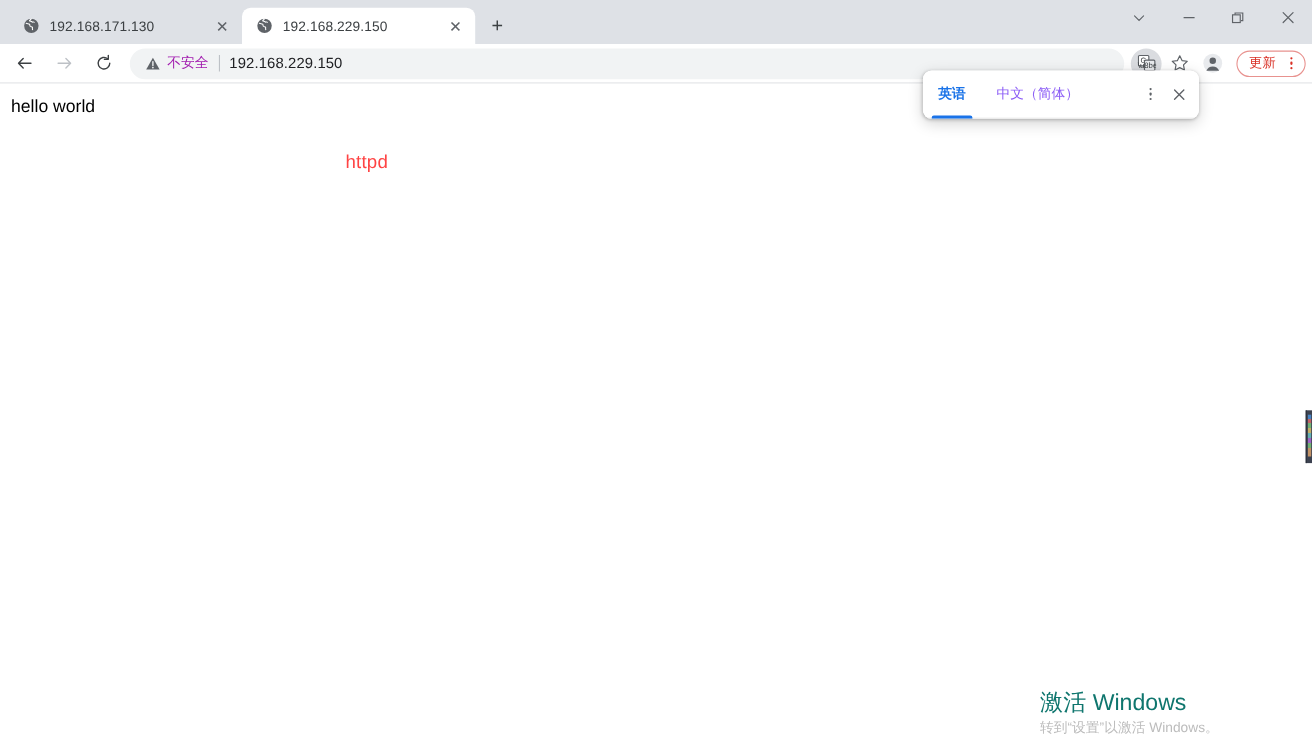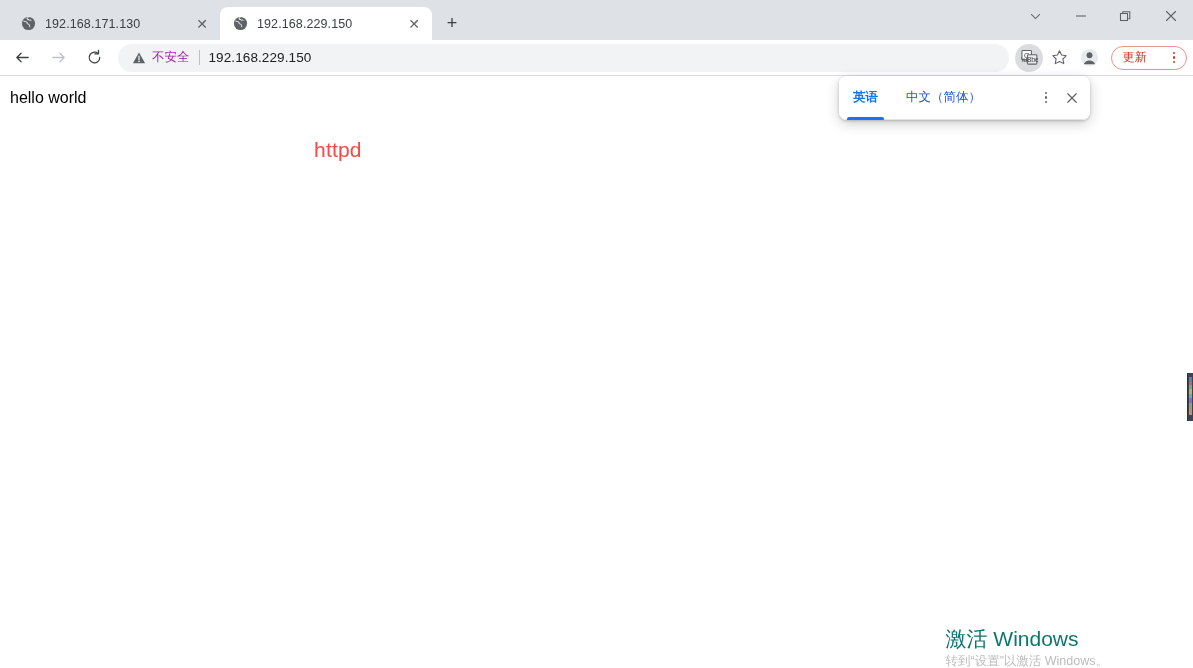--- a/index.html
+++ b/index.html
@@ -169,21 +169,21 @@
   .action-btn.highlighted { background: #dadce0; }
 
   .update-pill {
     display: flex;
     align-items: center;
     height: 24px;
     border: 1px solid #e8928f;
     border-radius: 12px;
     padding: 0 4px 0 10px;
     margin-left: 6px;
-    gap: 19px;
+    gap: 6px;
     flex-shrink: 0;
   }
   .update-label {
     font-size: 12px;
     color: #d93025;
     white-space: nowrap;
     letter-spacing: .3px;
   }
   .kebab {
     display: flex;
@@ -217,32 +217,32 @@
     color: #000000;
     font-family: "Liberation Sans", "DejaVu Sans", sans-serif;
     text-align: right;
   }
 
   
   .annotation-httpd {
     position: absolute;
     left: 314px;
     top: 62px;
-    font-size: 21px;
+    font-size: 17px;
     color: #ff4444;
     font-family: "Liberation Sans", "DejaVu Sans", sans-serif;
     z-index: 40;
     letter-spacing: .2px;
   }
 
   
   .translate-popup {
     position: absolute;
     left: 839px;
-    top: 76px;
+    top: 64px;
     width: 251px;
     background: #ffffff;
     border-radius: 8px;
     box-shadow: 0 1px 3px rgba(0,0,0,.22), 0 4px 14px rgba(0,0,0,.18);
     overflow: hidden;
     z-index: 60;
   }
   .tp-header {
     display: flex;
     align-items: center;
@@ -257,21 +257,21 @@
     height: 44px;
     flex: 1;
     min-width: 0;
   }
   .tp-tab {
     display: flex;
     align-items: center;
     justify-content: center;
     padding: 0 14px;
     font-size: 12.5px;
-    color: #1d4ed8;
+    color: #8b5cf6;
     position: relative;
     white-space: nowrap;
     font-family: "Liberation Sans", "DejaVu Sans", sans-serif;
   }
   .tp-tab.active { color: #1a73e8; font-weight: bold; }
   .tp-tab.active::after {
     content: "";
     position: absolute;
     left: 8px; right: 8px; bottom: 0;
     height: 3px;

